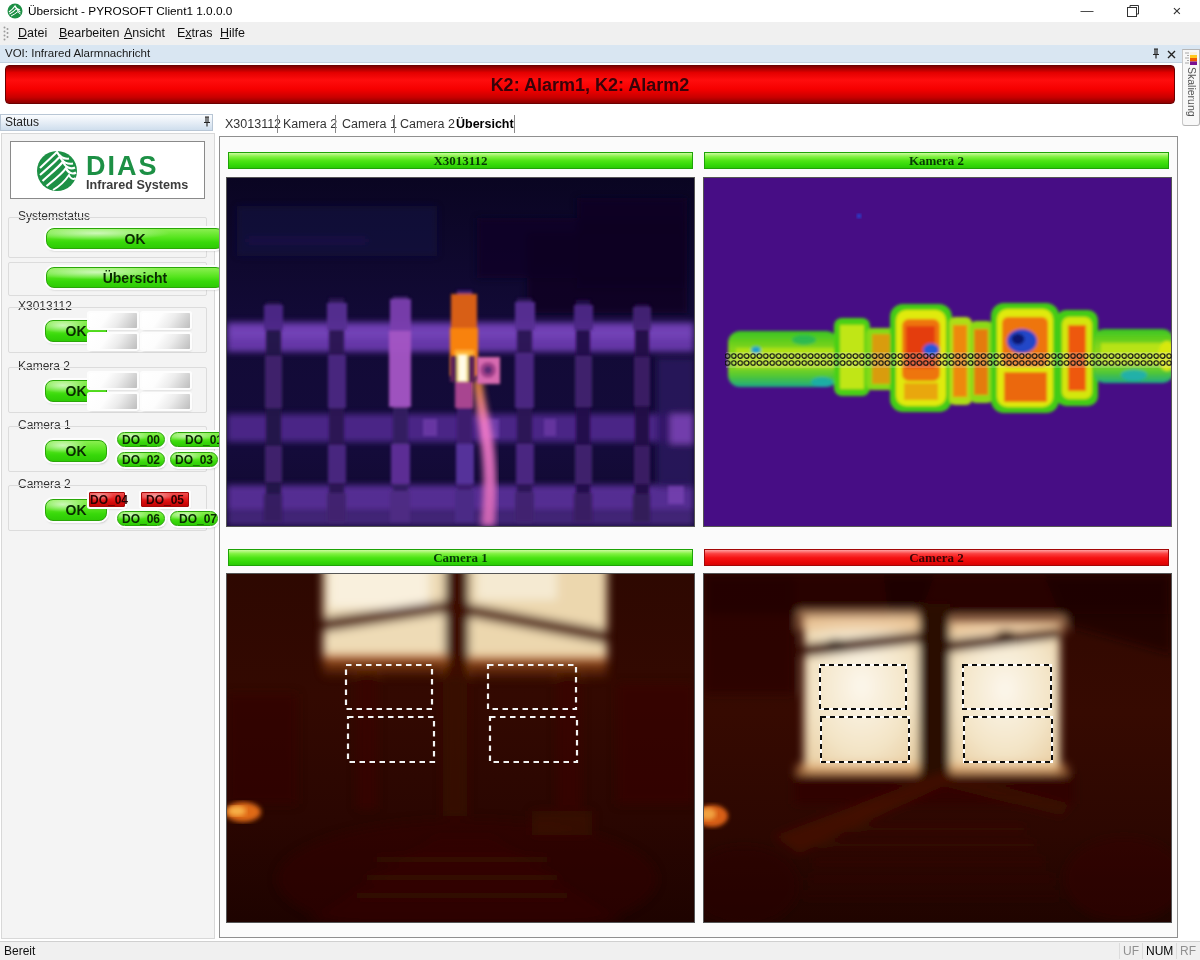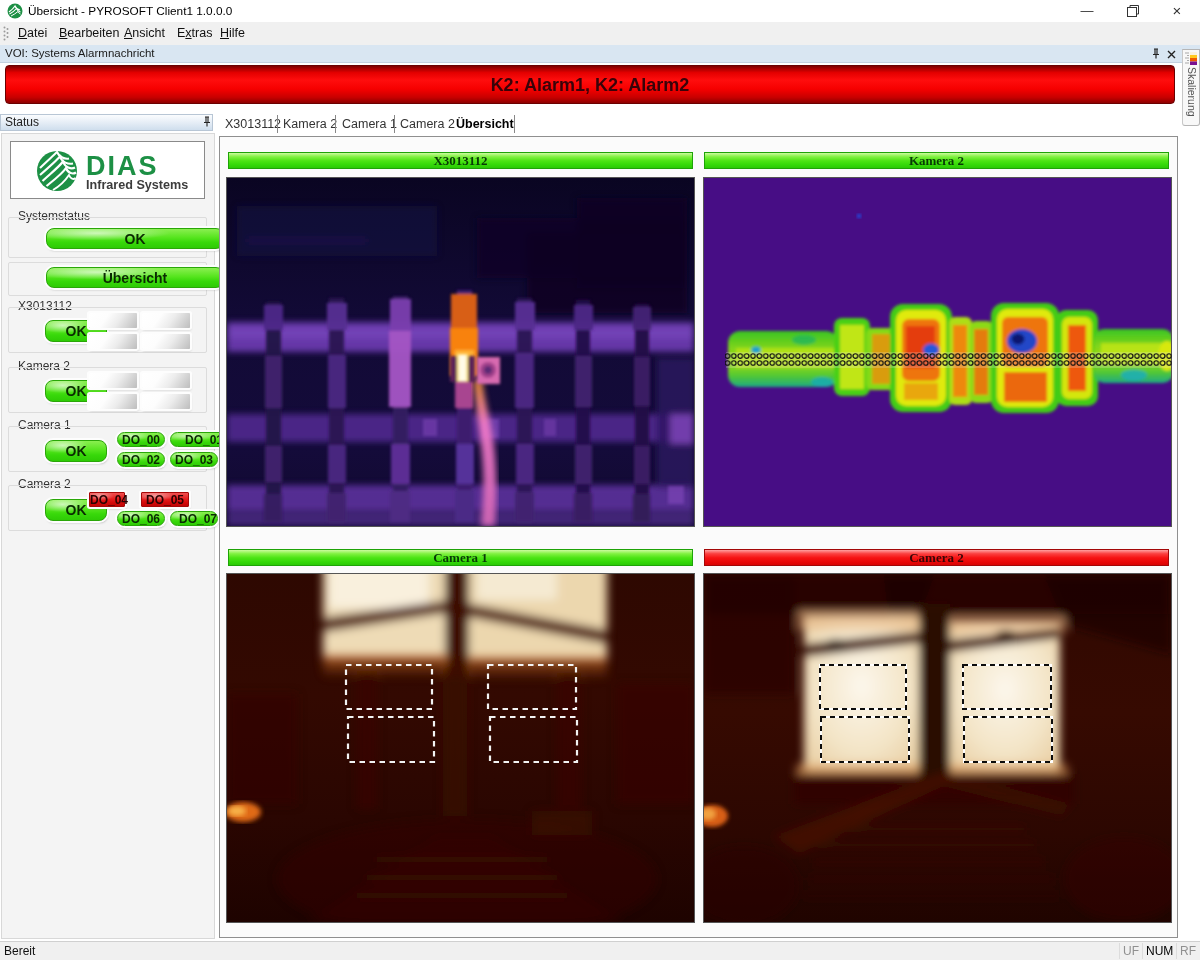--- a/index.html
+++ b/index.html
@@ -109,21 +109,21 @@
   <circle cx="1.5" cy="13.5" r="1"></circle>
     </g>
 </svg>
 <div class="abs menuitem" style="left:18px"><u>D</u>atei</div>
 <div class="abs menuitem" style="left:59px"><u>B</u>earbeiten</div>
 <div class="abs menuitem" style="left:124px"><u>A</u>nsicht</div>
 <div class="abs menuitem" style="left:177px">E<u>x</u>tras</div>
 <div class="abs menuitem" style="left:220px"><u>H</u>ilfe</div>
 
 <div class="abs" id="voibar"></div>
-<div class="abs" id="voitext">VOI: Systems Alarmnachricht</div>
+<div class="abs" id="voitext">VOI: Infrared Alarmnachricht</div>
 <svg class="abs" style="left:1150px;top:48px" width="12" height="12" viewBox="0 0 12 12">
   <g stroke="#222" stroke-width="1.2" fill="none">
     <path d="M4 1 h4 M5 1 v5 M7 1 v5 M3 6.5 h6 M6 6.5 v4"></path>
   </g>
 </svg>
 <svg class="abs" style="left:1166px;top:49px" width="11" height="11" viewBox="0 0 11 11">
   <path d="M2 2 L9 9 M9 2 L2 9" stroke="#222" stroke-width="1.4"></path>
 </svg>
 
 <div class="abs" id="banner"></div>

